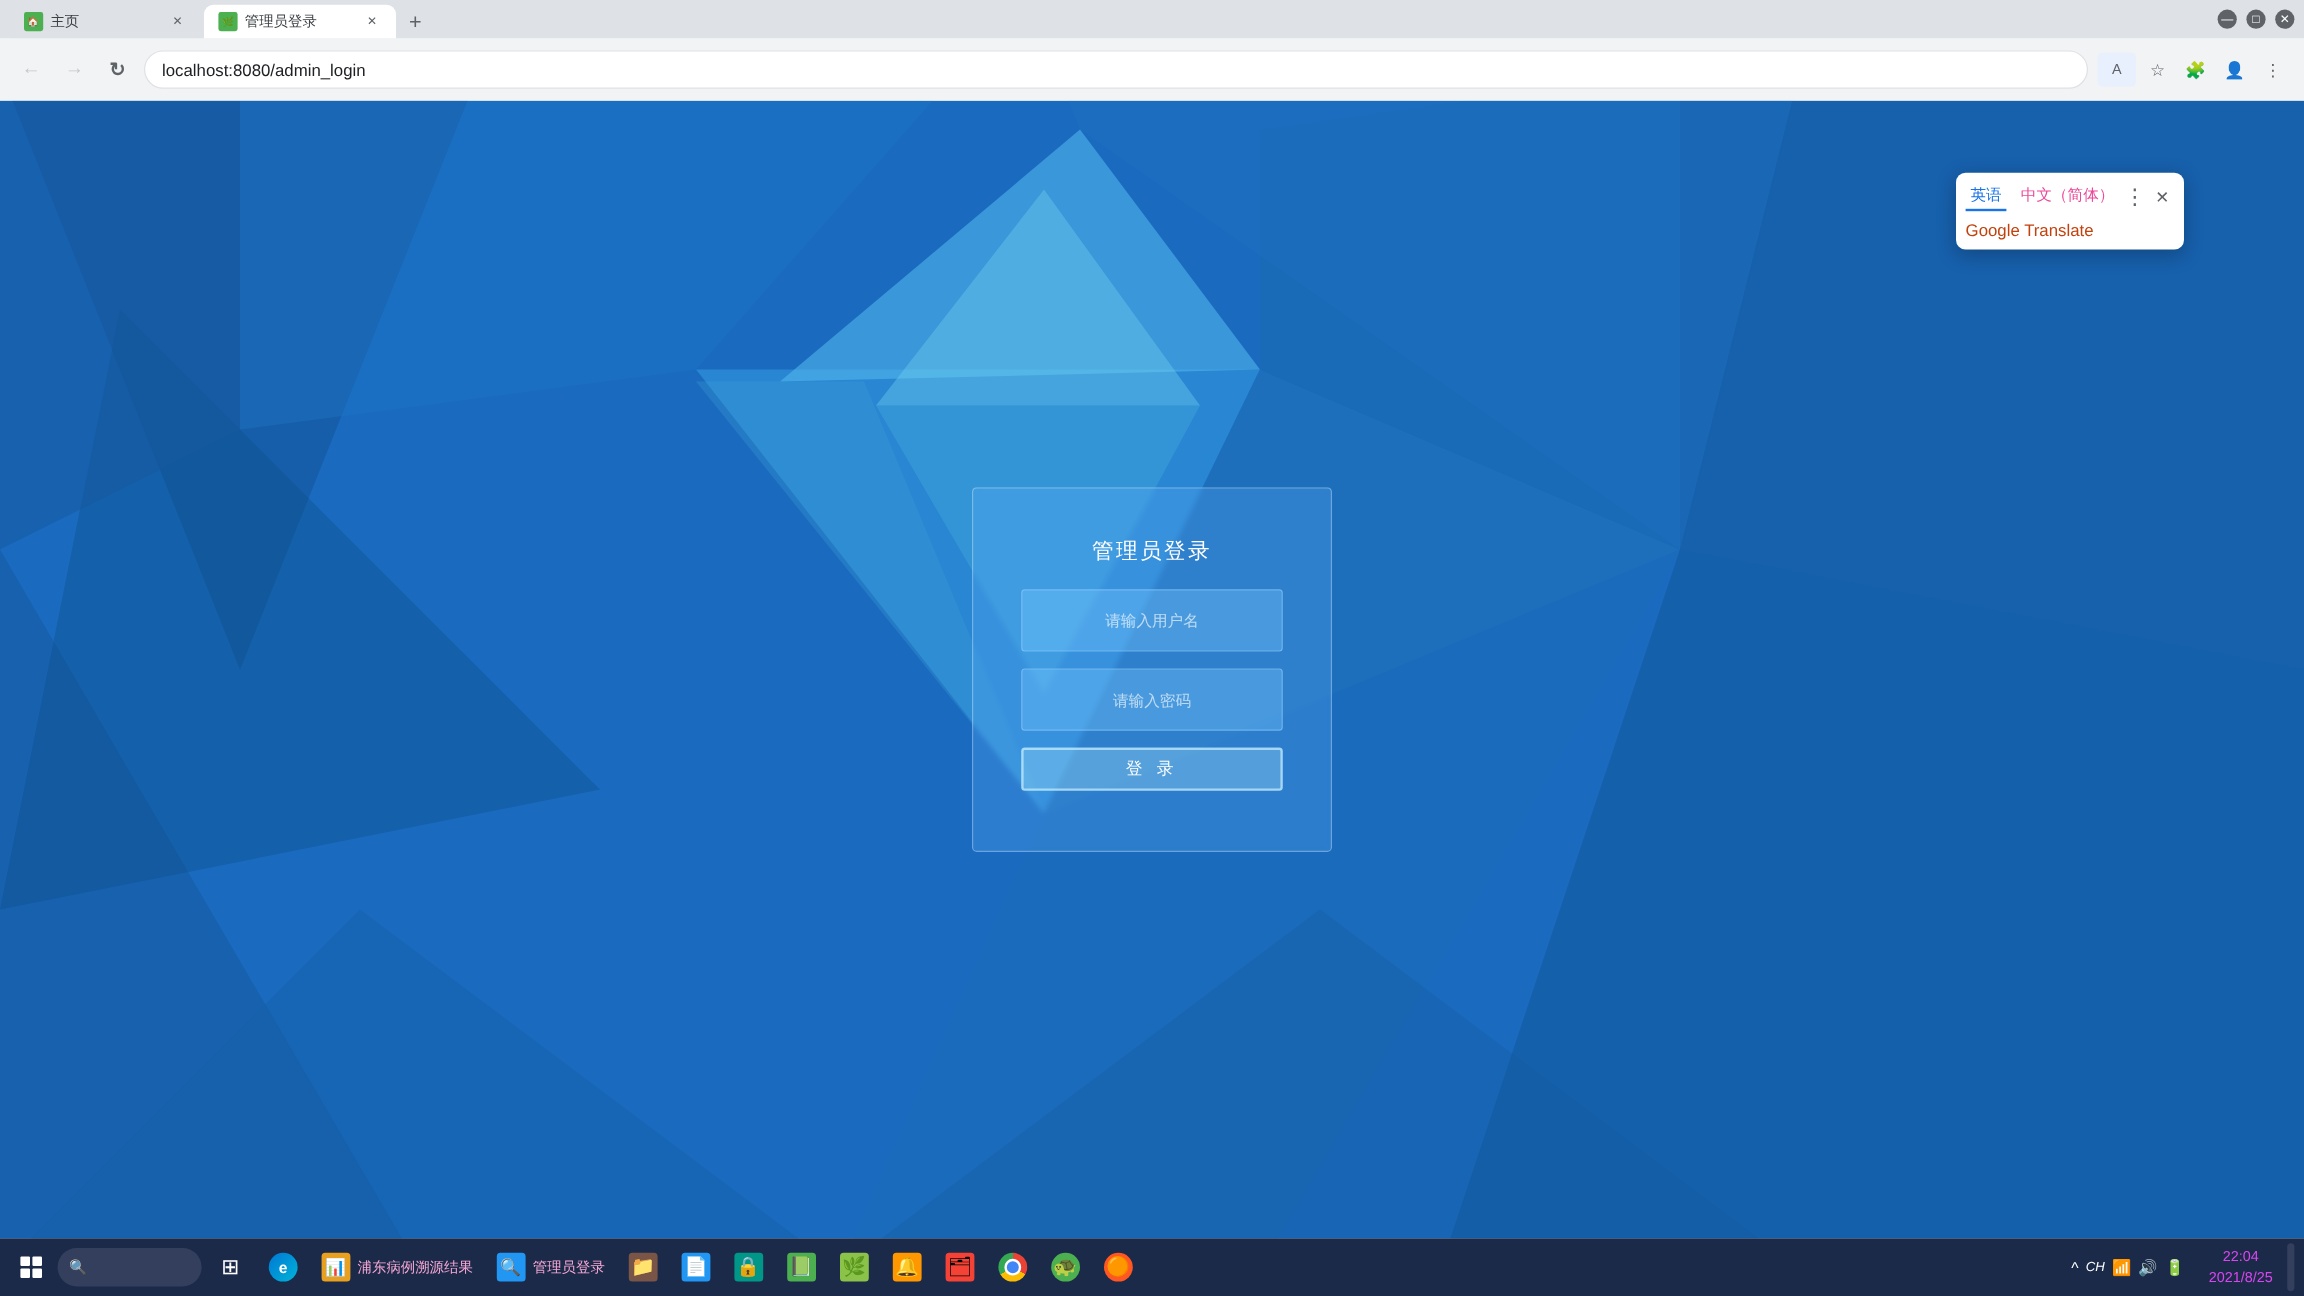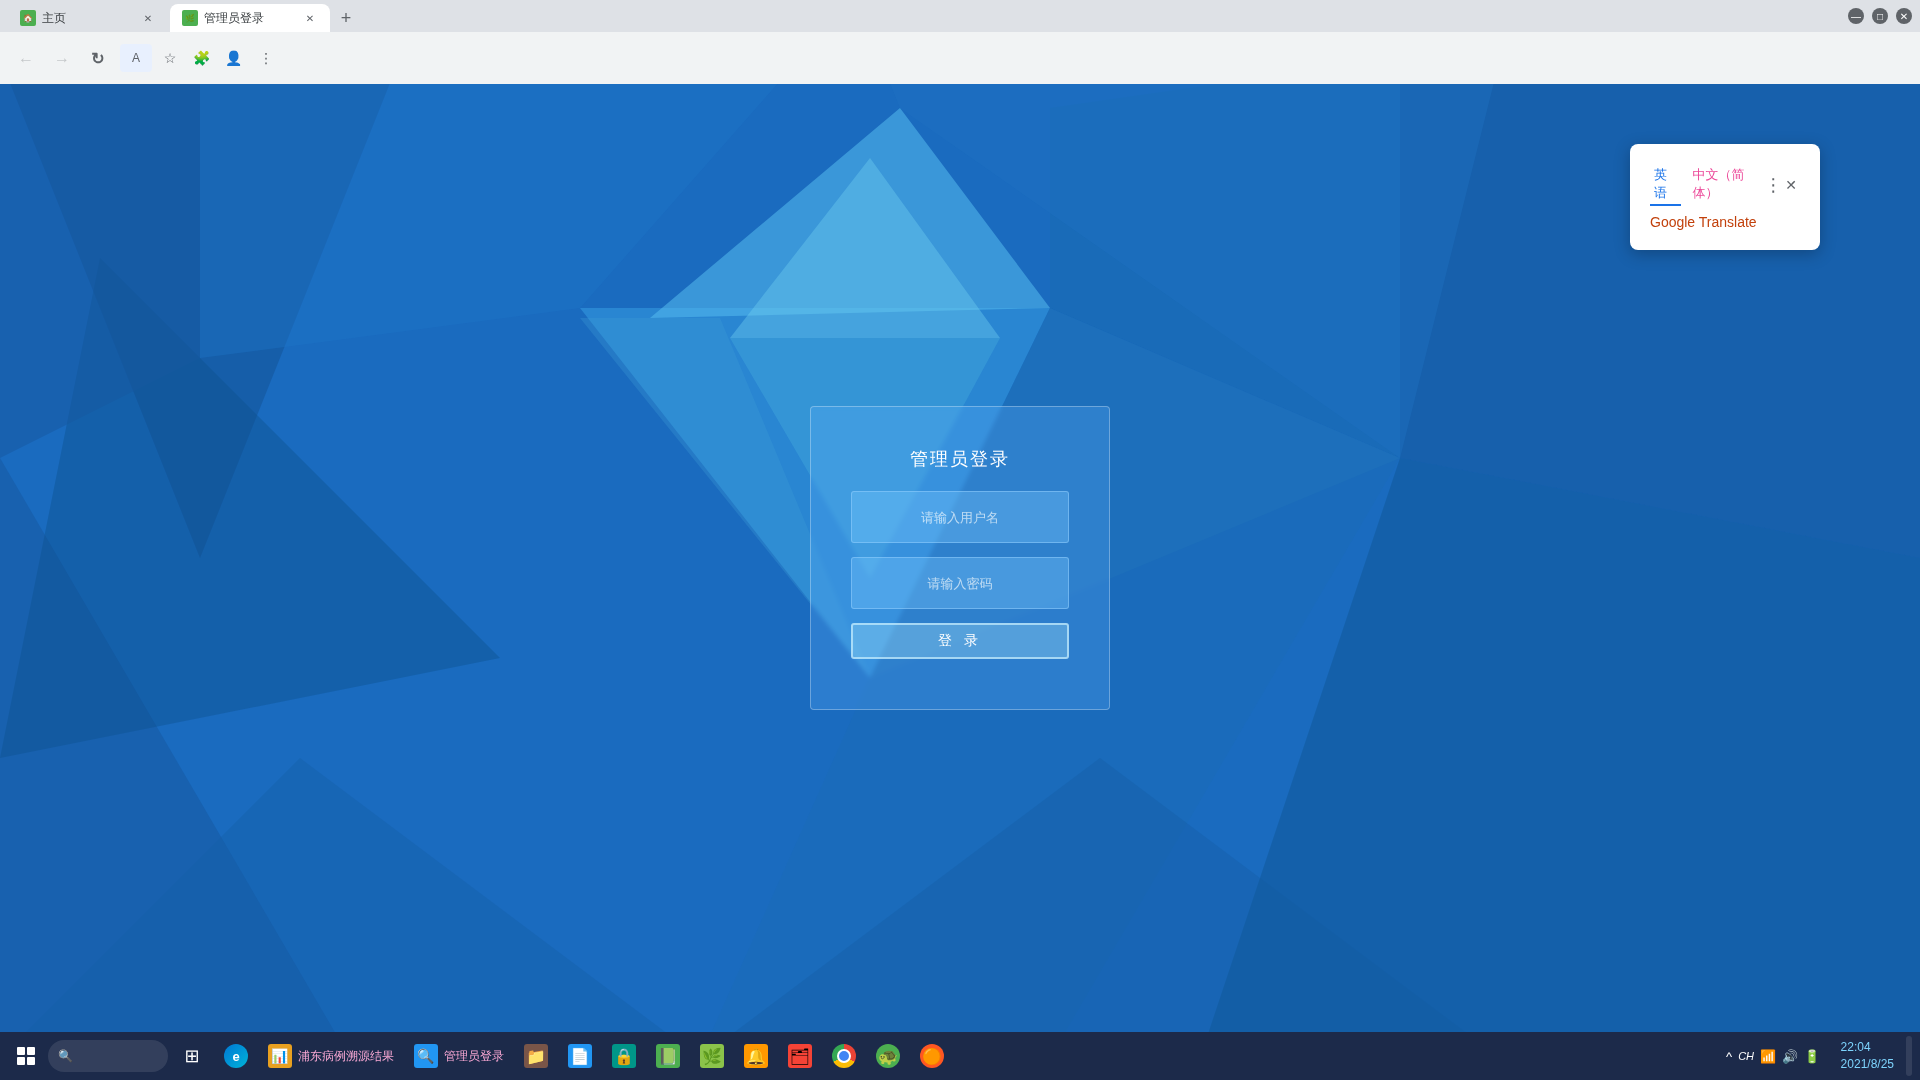--- a/index.html
+++ b/index.html
@@ -252,21 +252,21 @@
     
     .translate-popup {
       position: absolute;
       top: 60px;
       right: 100px;
       width: 190px;
       background: white;
       border-radius: 8px;
       box-shadow: 0 4px 16px rgba(0,0,0,0.25);
       z-index: 100;
-      padding: 20px;
+      padding: 8px;
     }
 
     .translate-header {
       display: flex;
       align-items: center;
       justify-content: space-between;
       margin-bottom: 8px;
     }
 
     .translate-tabs {
@@ -378,22 +378,22 @@
       padding: 0 8px;
     }
 
     .tray-icon {
       font-size: 13px;
       color: white;
       cursor: pointer;
     }
 
     .clock {
-      text-align: left;
-      color: #7dd3fc;
+      text-align: center;
+      color: #d946ef;
       font-size: 12px;
       line-height: 1.4;
       padding: 0 8px;
       cursor: pointer;
     }
 
     .taskbar-app {
       height: 40px;
       display: flex;
       align-items: center;
@@ -486,20 +486,23 @@
       <div class="win-btn win-close">
         <span>✕</span>
       </div>
     </div>
   </div>
 
   <div class="toolbar">
     <div class="nav-btn disabled">←</div>
     <div class="nav-btn disabled">→</div>
     <div class="nav-btn">↻</div>
+    <div class="address-bar">
+      <span>localhost:8080/admin_login</span>
+    </div>
     <div class="toolbar-icons">
       <div class="toolbar-icon" style="font-size:12px; background:#e8f0fe; border-radius:4px; width:32px;">
         <span>A</span>
       </div>
       <div class="toolbar-icon">☆</div>
       <div class="toolbar-icon">🧩</div>
       <div class="toolbar-icon">👤</div>
       <div class="toolbar-icon">⋮</div>
     </div>
   </div>

